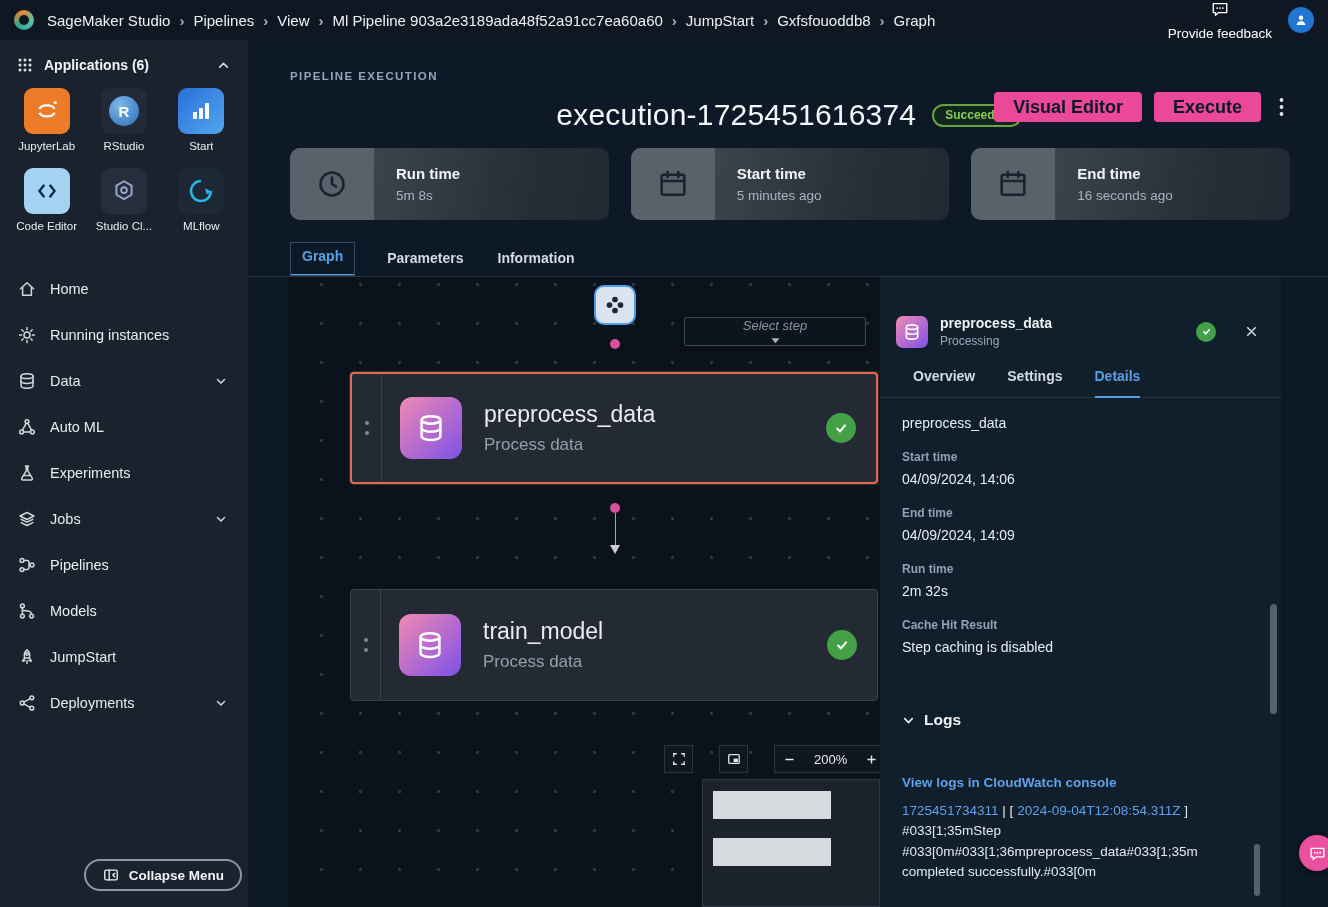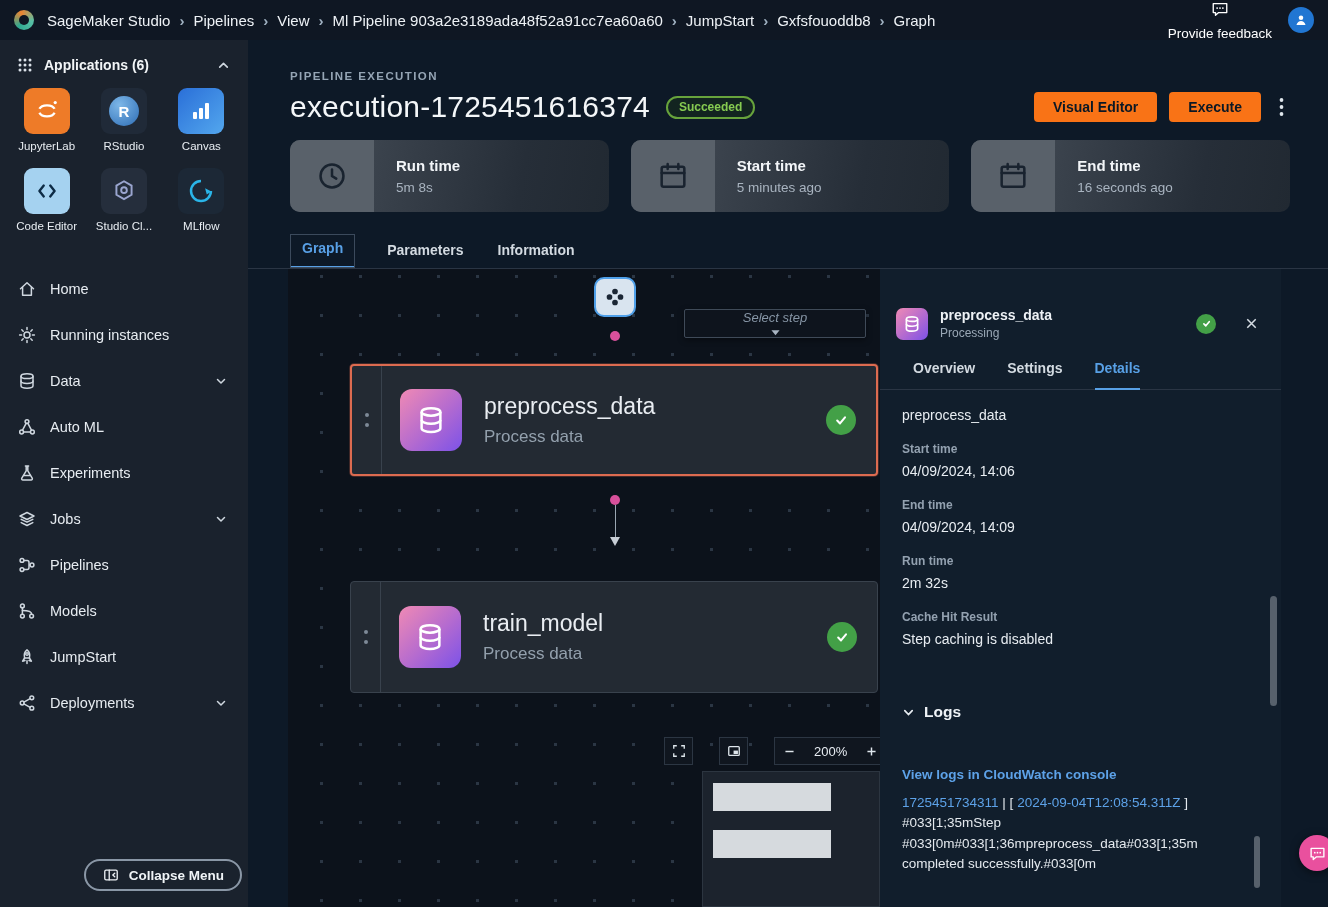--- a/index.html
+++ b/index.html
@@ -37,25 +37,25 @@
   .nav-item { display:flex; align-items:center; gap:14px; height:46px; padding:0 18px; color:#e7ecf1; font-size:14.5px; font-weight:500; cursor:pointer; }
   .nav-item .chev { margin-left:auto; }
   .nicon { width:18px; height:18px; display:flex; align-items:center; justify-content:center; flex:none; }
   .nicon svg { stroke:#cfd7df; fill:none; stroke-width:1.5; stroke-linecap:round; stroke-linejoin:round; }
   .collapse-btn { position:absolute; right:6px; bottom:16px; display:flex; align-items:center; gap:9px; border:2px solid #8a97a6; border-radius:17px; padding:5px 16px; color:#f0f4f7; font-weight:bold; font-size:13.5px; background:transparent; cursor:pointer; font-family:inherit; }
 
   
   .main { position:absolute; top:40px; left:248px; right:0; bottom:0; background:#0d1927; display:flex; flex-direction:column; overflow:hidden; }
   .page-head { padding:30px 40px 0 42px; position:relative; }
   .eyebrow { font-size:11.5px; letter-spacing:1.4px; font-weight:bold; color:#95a5b5; }
-  .title-row { display:flex; align-items:center; gap:16px; margin-top:8px; }
+  .title-row { display:flex; align-items:center; gap:16px; margin-top:16px;justify-content:center; }
   .page-title { font-size:30px; font-weight:400; color:#f4f7f9; letter-spacing:0.2px; }
   .badge-succeeded { border:2px solid #67a33c; color:#86cb51; background:rgba(24,52,24,0.45); font-size:12px; font-weight:bold; padding:2px 11px 3px; border-radius:12px; }
   .head-actions { position:absolute; right:38px; top:52px; display:flex; align-items:center; gap:12px; }
-  .btn-primary { background:#f97316; color:#0b1825; font-weight:bold; font-size:14px; height:30px; padding:2px 19px; border-radius:4px; border:none; cursor:pointer; font-family:inherit; }
+  .btn-primary { background:#ec4899; color:#0b1825; font-weight:bold; font-size:18px; height:30px; padding:2px 19px; border-radius:4px; border:none; cursor:pointer; font-family:inherit; }
   .btn-dots { background:none; border:none; cursor:pointer; padding:2px 6px; display:flex; }
 
   .metrics { display:flex; gap:22px; margin:16px 38px 0 42px; }
   .metric-card { flex:1; height:72px; border-radius:10px; overflow:hidden; display:flex; align-items:stretch; background:linear-gradient(100deg,#4d555e 0%,#3a424c 28%,#262e38 72%,#212932 100%); }
   .metric-ico { width:84px; flex:none; background:#59616a; display:flex; align-items:center; justify-content:center; }
   .metric-body { display:flex; flex-direction:column; justify-content:center; padding-left:22px; gap:6px; }
   .metric-label { color:#f2f5f8; font-size:15px; font-weight:bold; }
   .metric-value { color:#a9b4c0; font-size:13.5px; }
 
   .tabs { display:flex; gap:30px; margin:22px 0 0 42px; align-items:flex-end; }
@@ -198,21 +198,21 @@
         <span class="tile-label">RStudio</span>
       </div>
       <div class="app-tile">
         <span class="tile-ico tile-canvas">
           <svg width="24" height="24" viewBox="0 0 24 24" fill="#fff">
               <rect x="4" y="13" width="4" height="7" rx="1"></rect>
               <rect x="10" y="9" width="4" height="11" rx="1"></rect>
               <rect x="16" y="4" width="4" height="16" rx="1"></rect>
             </svg>
         </span>
-        <span class="tile-label">Canvas</span>
+        <span class="tile-label">Start</span>
       </div>
       <div class="app-tile">
         <span class="tile-ico tile-code">
           <svg width="26" height="26" viewBox="0 0 24 24">
               <path d="M9 7 L5 12 L9 17 M15 7 L19 12 L15 17" stroke="#0d2b45" stroke-width="2.2" fill="none" stroke-linecap="round" stroke-linejoin="round"></path>
             </svg>
         </span>
         <span class="tile-label">Code Editor</span>
       </div>
       <div class="app-tile">

